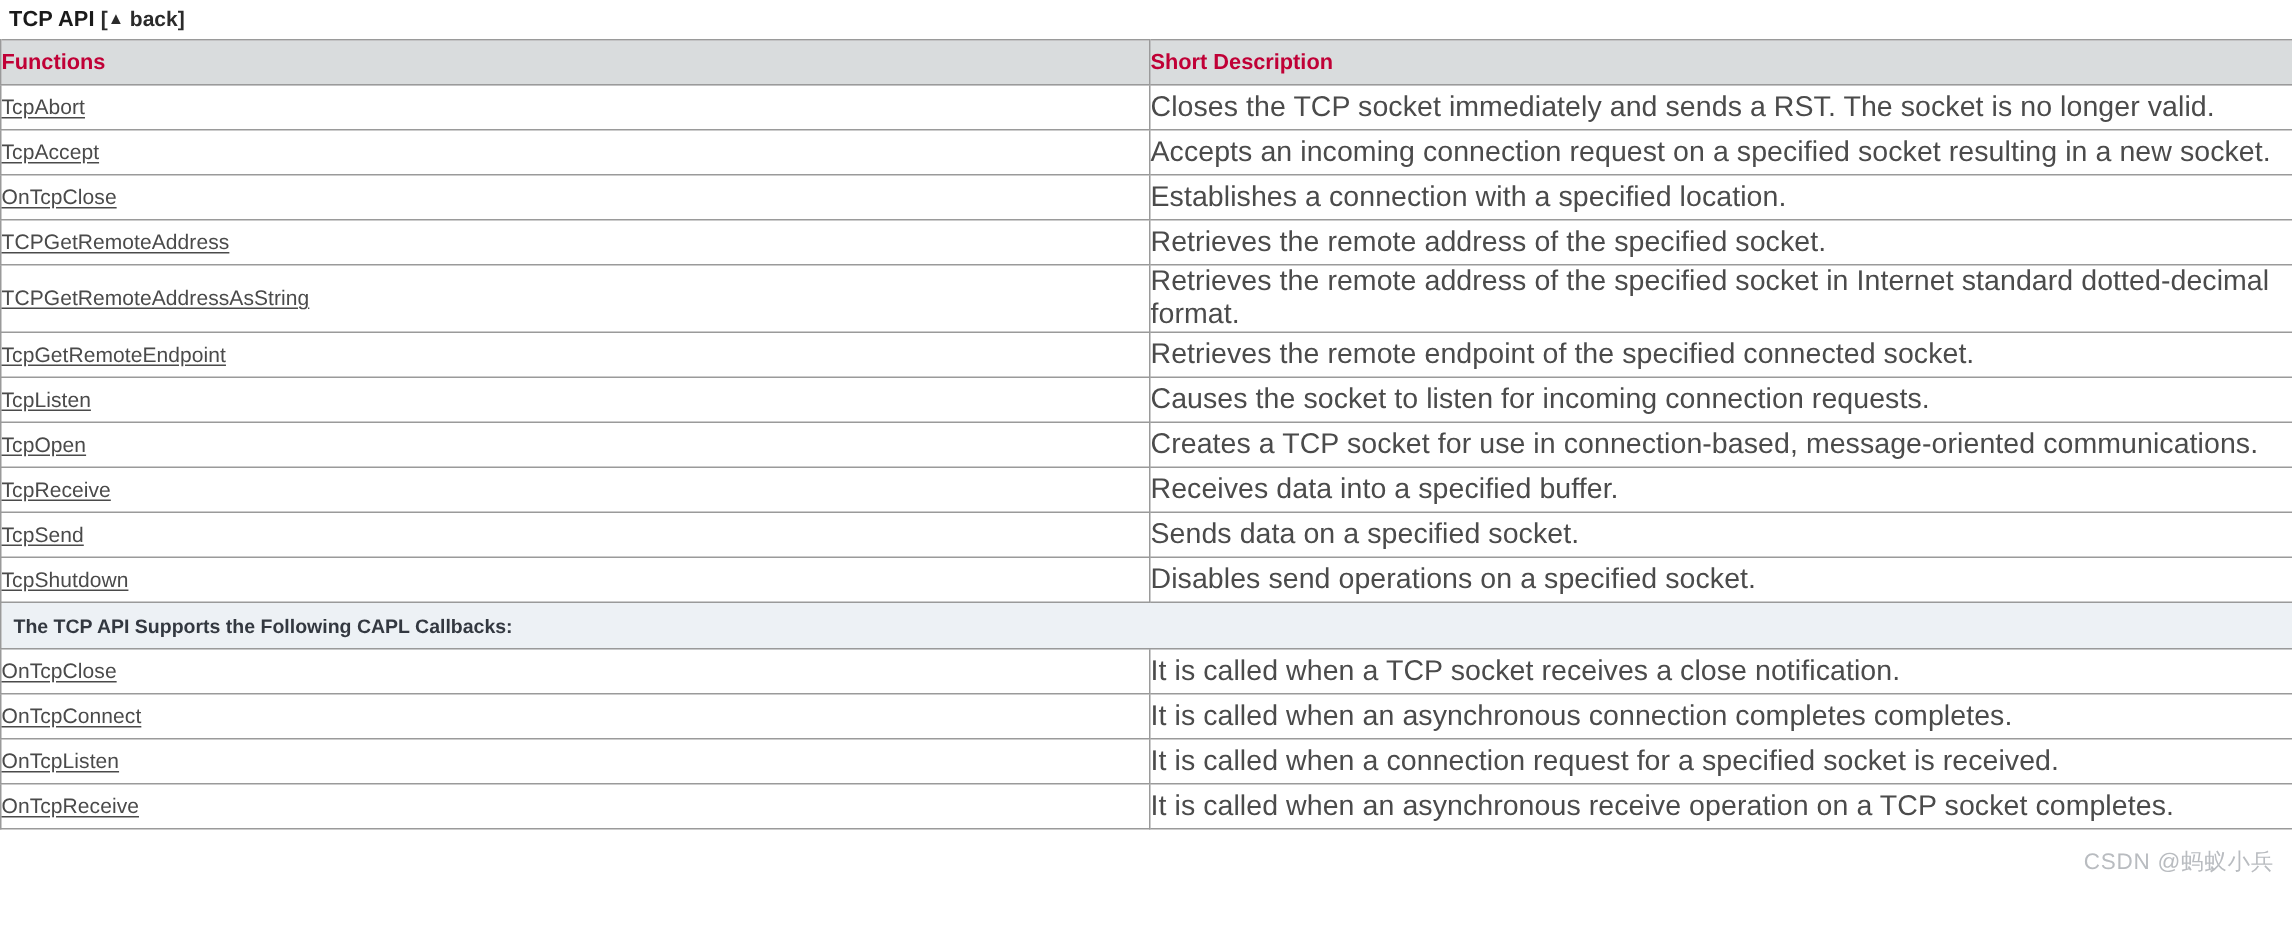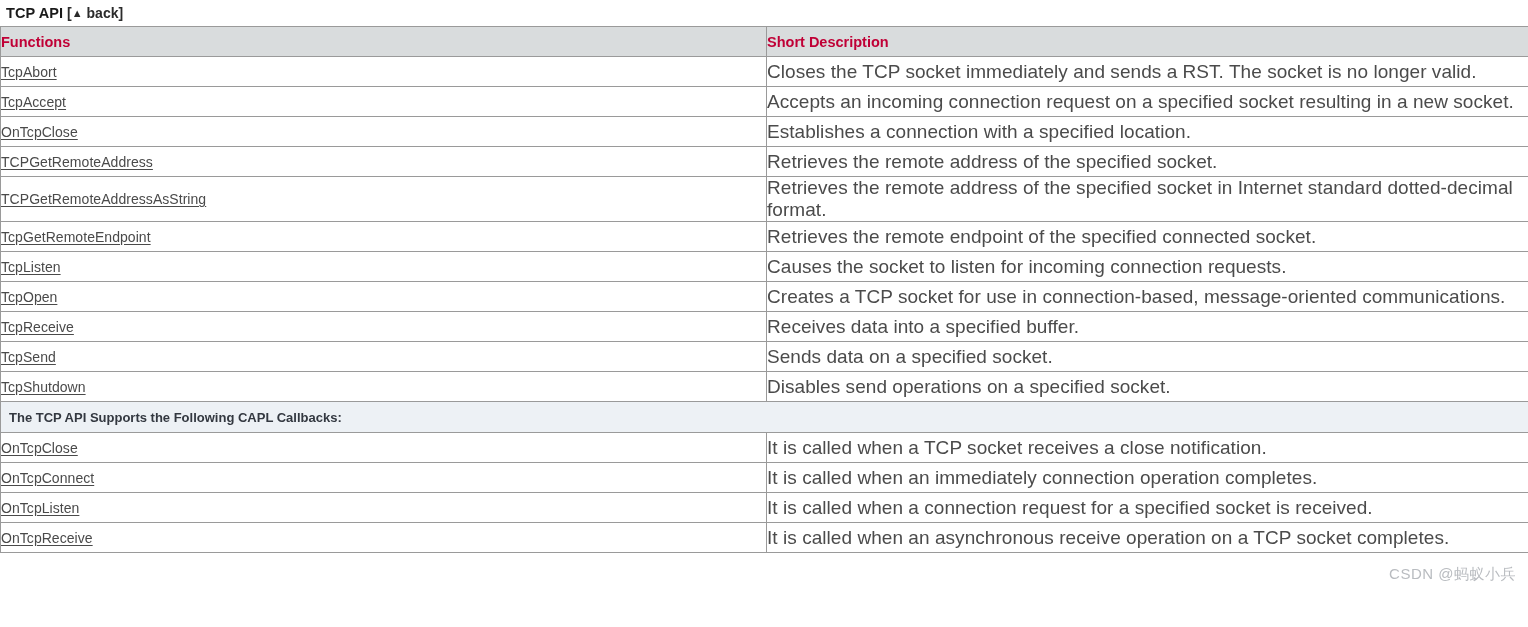--- a/index.html
+++ b/index.html
@@ -240,21 +240,21 @@
         <td class="fn-cell">
           <a class="fn-link">OnTcpClose</a>
         </td>
         <td class="desc-cell">It is called when a TCP socket receives a close notification.</td>
       </tr>
 
       <tr>
         <td class="fn-cell">
           <a class="fn-link">OnTcpConnect</a>
         </td>
-        <td class="desc-cell">It is called when an immediately connection operation completes.</td>
+        <td class="desc-cell">It is called when an asynchronous connection completes completes.</td>
       </tr>
 
       <tr>
         <td class="fn-cell">
           <a class="fn-link">OnTcpListen</a>
         </td>
         <td class="desc-cell">It is called when a connection request for a specified socket is received.</td>
       </tr>
 
       <tr>

